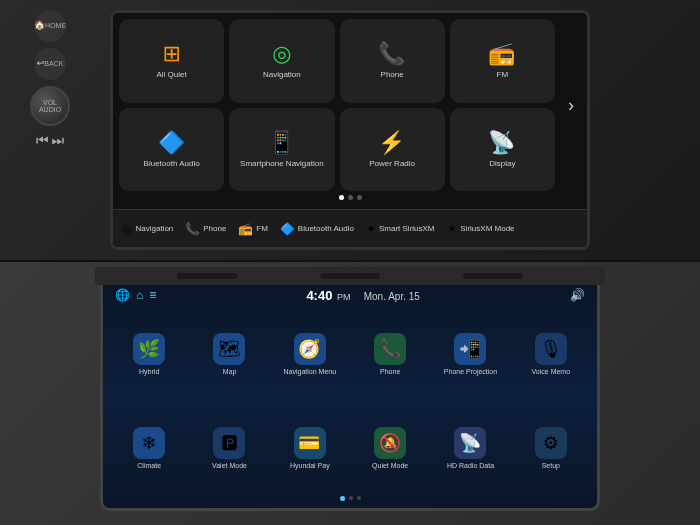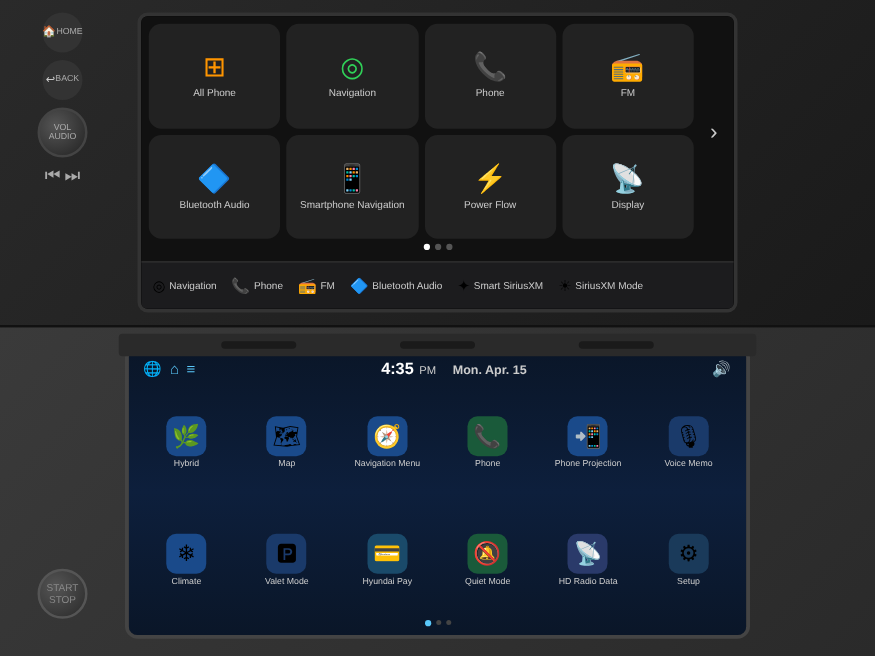--- a/index.html
+++ b/index.html
@@ -244,21 +244,21 @@
       display: flex;
       align-items: center;
       justify-content: space-between;
       height: 22px;
       padding: 0 4px;
     }
     .status-left { display: flex; align-items: center; gap: 6px; }
     .status-icon { color: #5ac8fa; font-size: 12px; }
     .status-time { font-size: 13px; font-weight: bold; color: #fff; }
     .status-ampm { font-size: 9px; color: #ccc; }
-    .status-date { font-size: 10px; color: #ccc; font-weight: bold; }
+    .status-date { font-size: 10px; color: #ccc; }
     .status-right { color: #5ac8fa; font-size: 12px; }
 
     .apps-grid-bottom {
       display: grid;
       grid-template-columns: repeat(6, 1fr);
       grid-template-rows: repeat(2, 1fr);
       gap: 4px;
       flex: 1;
       margin-top: 4px;
     }
@@ -350,21 +350,21 @@
       <span class="media-btn">⏭</span>
     </div>
   </div>
 
   <div class="top-bezel">
     <div class="screen-top">
       <div class="grid-area">
         <div class="grid-main" id="top-grid">
             <div class="app-tile tile-all-apps">
     <span class="tile-icon" style="color:#ff9500">⊞</span>
-    <span class="tile-label">All Phone</span>
+    <span class="tile-label">All Quiet</span>
   </div>
             <div class="app-tile tile-navigation">
     <span class="tile-icon" style="color:#30d158">◎</span>
     <span class="tile-label">Navigation</span>
   </div>
             <div class="app-tile tile-phone">
     <span class="tile-icon" style="color:#30d158">📞</span>
     <span class="tile-label">Phone</span>
   </div>
             <div class="app-tile tile-fm">
@@ -374,21 +374,21 @@
             <div class="app-tile tile-bluetooth">
     <span class="tile-icon" style="color:#007aff">🔷</span>
     <span class="tile-label">Bluetooth Audio</span>
   </div>
             <div class="app-tile tile-smartphone">
     <span class="tile-icon" style="color:#636366">📱</span>
     <span class="tile-label">Smartphone Navigation</span>
   </div>
             <div class="app-tile tile-powerflow">
     <span class="tile-icon" style="color:#30d158">⚡</span>
-    <span class="tile-label">Power Flow</span>
+    <span class="tile-label">Power Radio</span>
   </div>
             <div class="app-tile tile-siriusxm">
     <span class="tile-icon" style="color:#007aff">📡</span>
     <span class="tile-label">Display</span>
   </div>
           </div>
         <div class="chevron-right">›</div>
       </div>
       <div class="dots-row">
         <div class="dot active"></div>
@@ -425,32 +425,31 @@
   </div>
 </div>
 
 <div class="bottom-half">
   <div class="vent-strip">
     <div class="vent-slot"></div>
     <div class="vent-slot"></div>
     <div class="vent-slot"></div>
   </div>
 
-  <div class="start-btn">START<br>STOP</div>
 
   <div class="bottom-bezel">
     <div class="screen-bottom">
       <div class="status-bar">
         <div class="status-left">
           <span class="status-icon">🌐</span>
           <span class="status-icon">⌂</span>
           <span class="status-icon">≡</span>
         </div>
         <div>
-          <span class="status-time">4:35</span>
+          <span class="status-time">4:40</span>
           <span class="status-ampm">PM</span>
           &nbsp;
           <span class="status-date">Mon. Apr. 15</span>
         </div>
         <div class="status-right">
           <span>🔊</span>
         </div>
       </div>
       <div class="apps-grid-bottom" id="bottom-grid">
           <div class="app-item-bottom">

